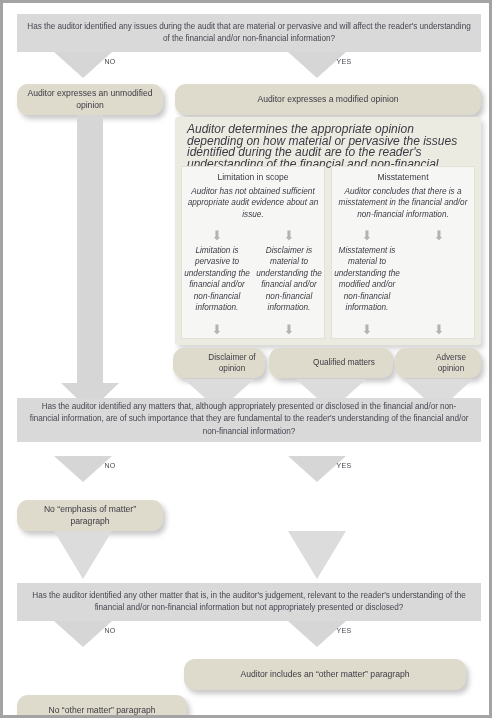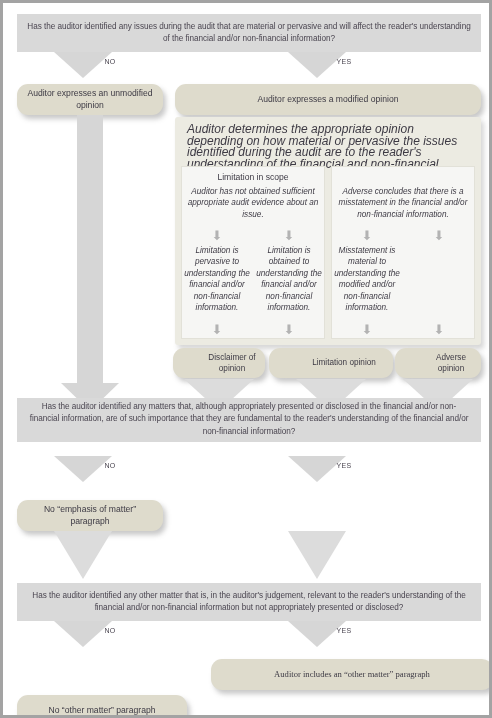--- a/index.html
+++ b/index.html
@@ -153,38 +153,39 @@
   <div class="abs intro-text" style="left:172px; top:121px; width:306px; height:38px;">Auditor determines the appropriate opinion depending on how material or pervasive the issues identified during the audit are to the reader's understanding of the financial and non-financial information.</div>
 
   <div class="abs white-panel" style="left:178px; top:163px; width:144px; height:173px;"></div>
   <div class="abs panel-title" style="left:178px; top:169px; width:144px;">Limitation in scope</div>
   <div class="abs panel-sub" style="left:178px; top:183px; width:144px;">Auditor has not obtained sufficient appropriate audit evidence about an issue.</div>
 
   <div class="abs glyph-arrow" style="left:178px; top:226px; width:72px;">⬇</div>
   <div class="abs glyph-arrow" style="left:250px; top:226px; width:72px;">⬇</div>
 
   <div class="abs leaf-text" style="left:178px; top:242px; width:72px;">Limitation is pervasive to understanding the financial and/or non-financial information.</div>
-  <div class="abs leaf-text" style="left:250px; top:242px; width:72px;">Limitation is obtained to understanding the financial and/or non-financial information.</div>
+  <div class="abs leaf-text" style="left:250px; top:242px; width:72px;">Disclaimer is material to understanding the financial and/or non-financial information.</div>
 
   <div class="abs glyph-arrow" style="left:178px; top:320px; width:72px;">⬇</div>
   <div class="abs glyph-arrow" style="left:250px; top:320px; width:72px;">⬇</div>
 
   <div class="abs white-panel" style="left:328px; top:163px; width:144px; height:173px;"></div>
-  <div class="abs panel-sub" style="left:328px; top:183px; width:144px;">Adverse concludes that there is a misstatement in the financial and/or non-financial information.</div>
+  <div class="abs panel-title" style="left:328px; top:169px; width:144px;">Misstatement</div>
+  <div class="abs panel-sub" style="left:328px; top:183px; width:144px;">Auditor concludes that there is a misstatement in the financial and/or non-financial information.</div>
   <div class="abs glyph-arrow" style="left:328px; top:226px; width:72px;">⬇</div>
   <div class="abs glyph-arrow" style="left:400px; top:226px; width:72px;">⬇</div>
   <div class="abs leaf-text" style="left:328px; top:242px; width:72px;">Misstatement is material to understanding the modified and/or non-financial information.</div>
   <div class="abs glyph-arrow" style="left:328px; top:320px; width:72px;">⬇</div>
   <div class="abs glyph-arrow" style="left:400px; top:320px; width:72px;">⬇</div>
 
   <div class="abs pill small" style="left:170px; top:345px; width:92px; height:30px;">
     <span>Disclaimer of opinion</span>
   </div>
   <div class="abs pill small" style="left:266px; top:345px; width:124px; height:30px;">
-    <span>Limitation opinion</span>
+    <span>Qualified matters</span>
   </div>
   <div class="abs pill small" style="left:392px; top:345px; width:86px; height:30px;">
     <span>Adverse opinion</span>
   </div>
 
   <div class="abs" style="left:181px; top:376px; width:0; height:0;
               border-left:35px solid transparent; border-right:35px solid transparent;
               border-top:32px solid #dcdcdc;"></div>
   <div class="abs" style="left:293px; top:376px; width:0; height:0;
               border-left:35px solid transparent; border-right:35px solid transparent;
@@ -220,17 +221,17 @@
 
   <div class="abs tri" style="left:51px; top:618px;"></div>
   <div class="abs branch-label" style="left:92px; top:624px; width:30px;">NO</div>
 
   <div class="abs tri" style="left:285px; top:618px;"></div>
   <div class="abs branch-label" style="left:326px; top:624px; width:30px;">YES</div>
 
   <div class="abs pill" style="left:14px; top:692px; width:170px; height:31px;">
     <span>No “other matter” paragraph</span>
   </div>
-  <div class="abs pill" style="left:208px; top:656px; width:282px; height:31px;font-family:Liberation Serif, serif;">
+  <div class="abs pill" style="left:181px; top:656px; width:282px; height:31px;">
     <span>Auditor includes an “other matter” paragraph</span>
   </div>
 
 </div>
 
 </body></html>

